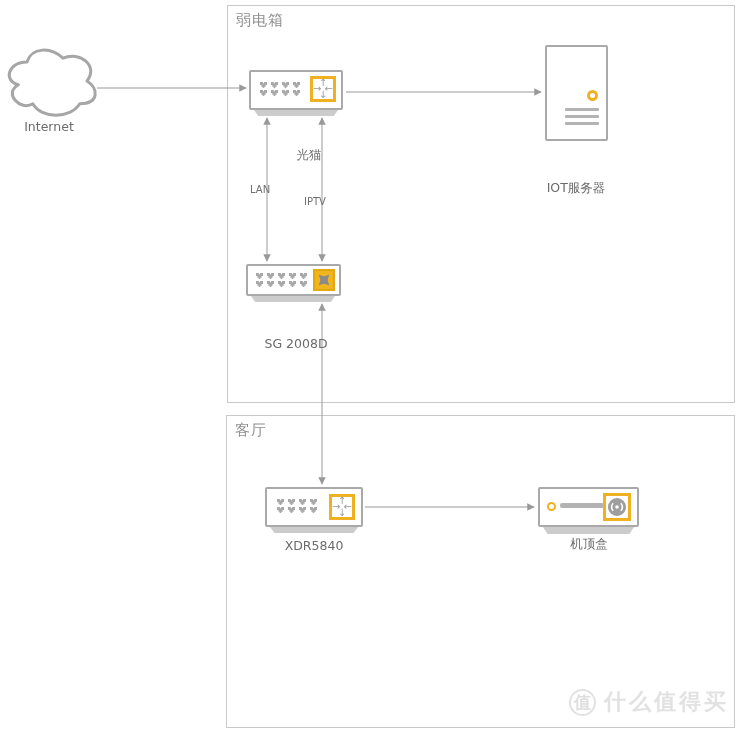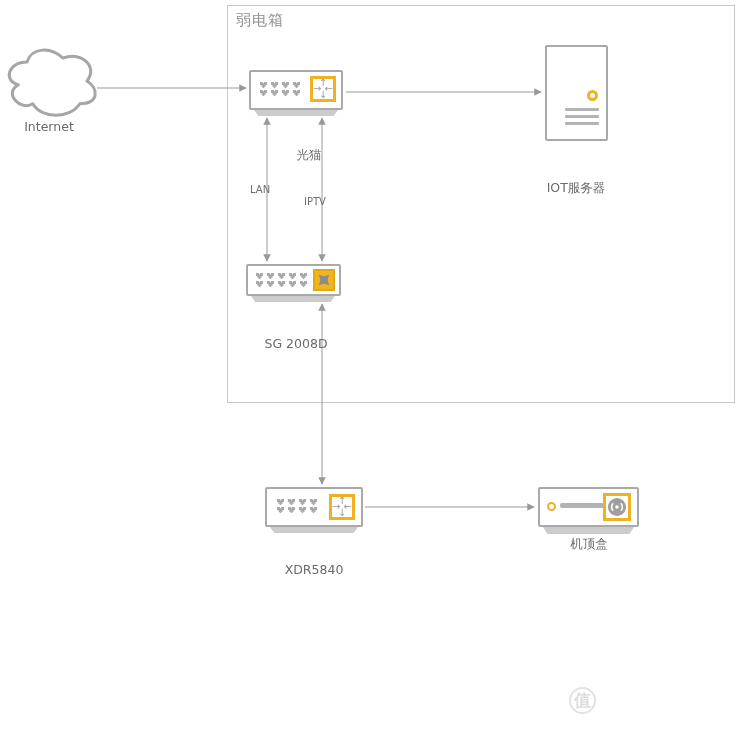--- a/index.html
+++ b/index.html
@@ -49,20 +49,23 @@
     font-size:17px; font-weight:bold; display:flex; align-items:center; justify-content:center; }
   .wm-text { color:#e2e2e2; font-size:22px; font-weight:bold; letter-spacing:3px; }
 </style>
 </head>
 <body>
 
 <div class="canvas">
 
   <div class="zone" style="left:227px; top:5px; width:508px; height:398px;">
     <div class="zone-label">弱电箱</div>
+  </div>
+  <div class="zone" style="left:226px; top:415px; width:509px; height:313px;">
+    <div class="zone-label">客厅</div>
   </div>
 
   <svg class="wires" width="739" height="733" viewBox="0 0 739 733">
     <defs>
       <marker id="arr" viewBox="0 0 10 10" refX="9" refY="5" markerWidth="7.5" markerHeight="7.5" orient="auto-start-reverse">
         <path d="M0,0 L10,5 L0,10 z" fill="#999999"></path>
       </marker>
     </defs>
     <path d="M 97 88 H 246" stroke="#999999" stroke-width="1" fill="none" marker-end="url(#arr)"></path>
     <path d="M 346 92 H 541" stroke="#999999" stroke-width="1" fill="none" marker-end="url(#arr)"></path>
@@ -151,34 +154,35 @@
         <i></i>
     </div>
     <div class="sq-icon cross-icon" style="right:6px; top:5px;">
       <span class="au">↑</span>
         <span class="ad">↓</span>
         <span class="ar">→</span>
         <span class="al">←</span>
     </div>
   </div>
   <div class="base" style="left:270px; top:527px; width:88px; height:6px;"></div>
-  <div class="lbl" style="left:283px; top:562px; width:62px;">XDR5840</div>
+  <div class="lbl" style="left:283px; top:538px; width:62px;">XDR5840</div>
 
   <div class="device" style="left:538px; top:487px; width:101px; height:40px;">
     <div class="ring" style="left:7px; top:13px; width:9px; height:9px; border-width:2.5px;"></div>
     <div class="bar" style="left:20px; top:14px; width:44px; height:5px;"></div>
     <div class="sq-icon" style="right:6px; top:4px; width:28px; height:28px;">
       <svg width="22" height="22" viewBox="0 0 22 22">
         <circle cx="11" cy="11" r="9" fill="#9e9e9e"></circle>
         <circle cx="11" cy="11" r="1.8" fill="#ffffff"></circle>
         <path d="M 7.2 7.2 A 5.3 5.3 0 0 0 7.2 14.8" stroke="#ffffff" fill="none" stroke-width="1.6"></path>
         <path d="M 14.8 7.2 A 5.3 5.3 0 0 1 14.8 14.8" stroke="#ffffff" fill="none" stroke-width="1.6"></path>
       </svg>
     </div>
   </div>
   <div class="base" style="left:543px; top:527px; width:91px; height:7px;"></div>
   <div class="lbl" style="left:561px; top:536px; width:56px;">机顶盒</div>
 
   <div class="watermark" style="left:569px; top:687px;">
     <div class="wm-badge">值</div>
+    <div class="wm-text">什么值得买</div>
   </div>
 
 </div>
 
 </body></html>

